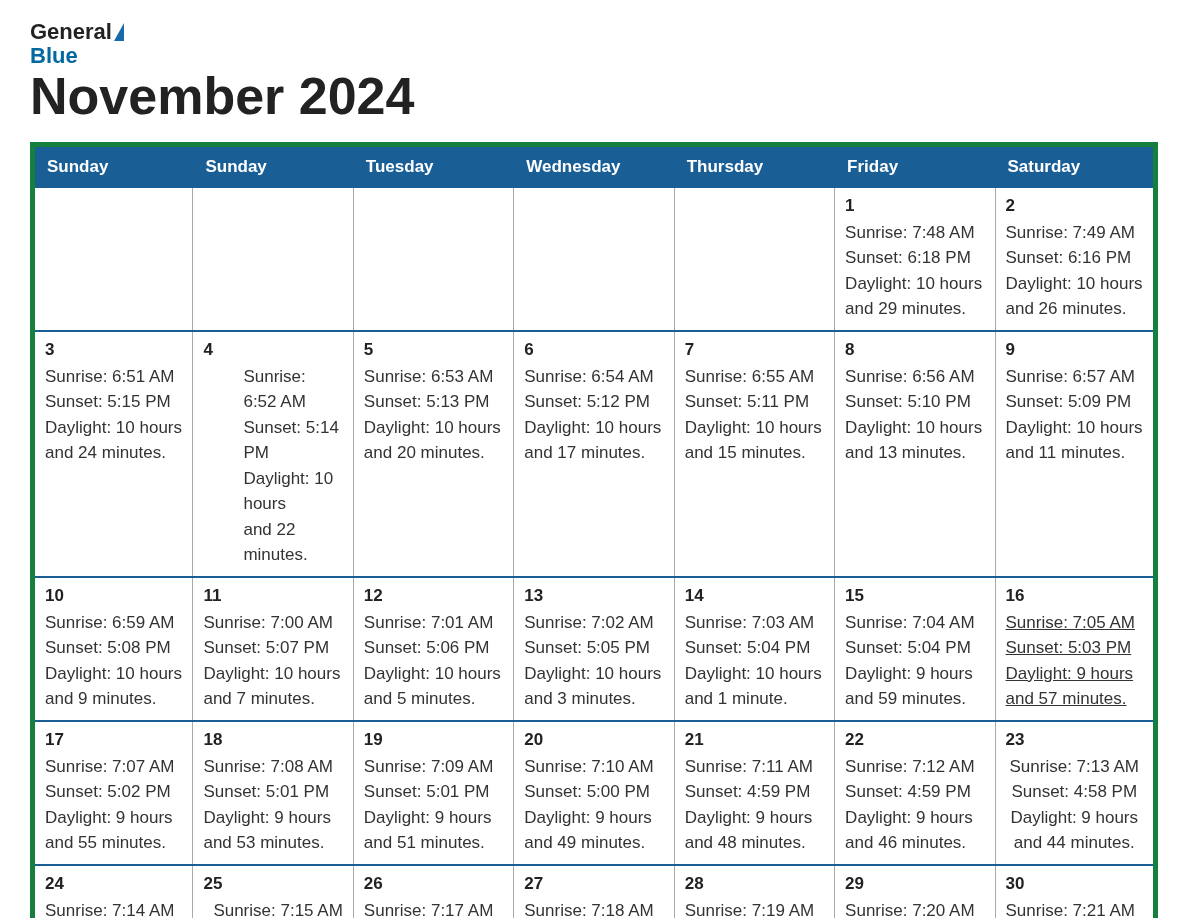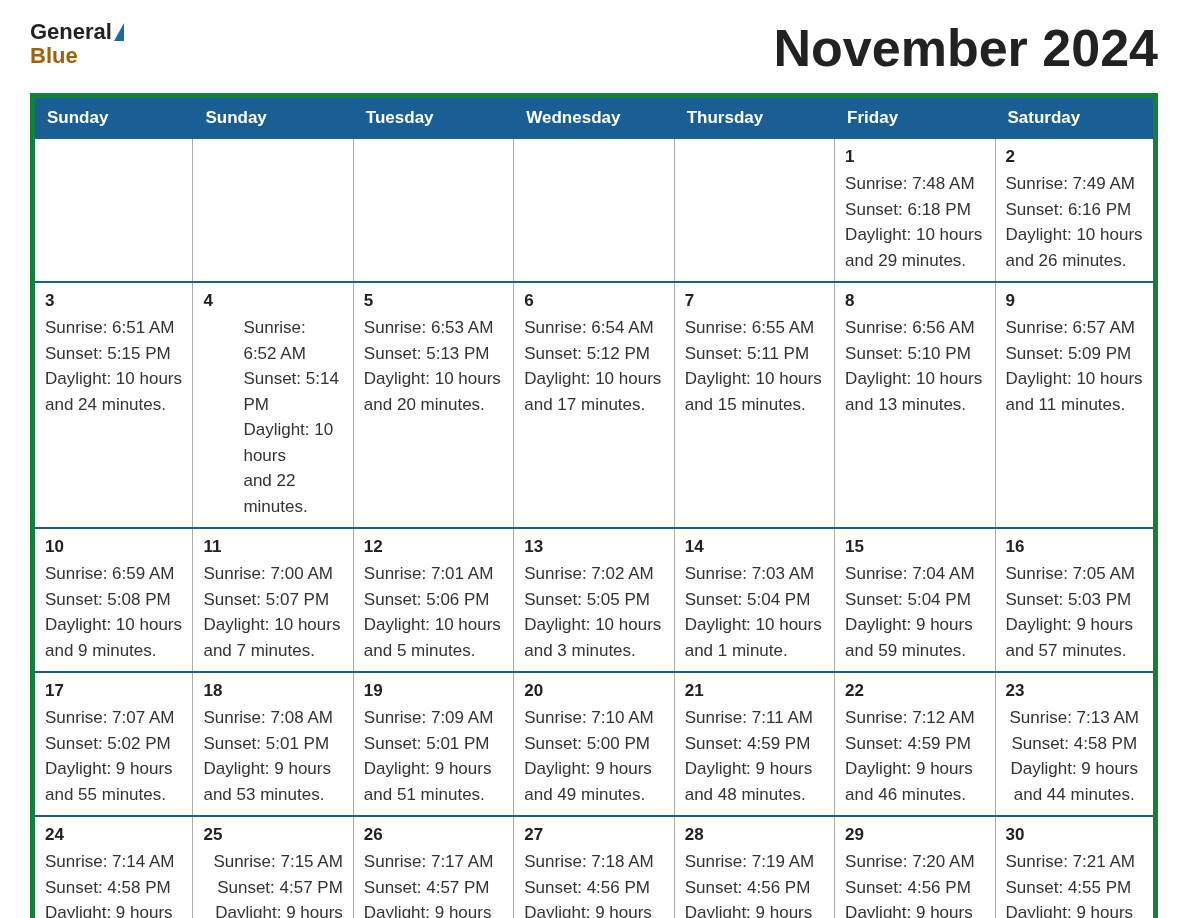--- a/index.html
+++ b/index.html
@@ -8,36 +8,37 @@
       background: #fff;
       width: 1188px;
       min-height: 918px;
       padding: 20px 30px;
     }
     .header-area {
       display: flex;
       justify-content: space-between;
       align-items: flex-start;
       margin-bottom: 16px;
+      flex-direction: column;
     }
     .logo {
       display: flex;
       flex-direction: column;
       align-items: flex-start;
     }
     .logo-general {
       font-size: 22px;
       font-weight: bold;
       color: #222;
       line-height: 1.1;
     }
     .logo-blue {
       font-size: 22px;
       font-weight: bold;
-      color: #a16207;
+      color: #0369a1;
       line-height: 1.1;
     }
     .logo-triangle {
       display: inline-block;
       width: 0;
       height: 0;
       border-left: 10px solid transparent;
       border-bottom: 18px solid #1a6aaa;
       margin-left: 2px;
       vertical-align: middle;
@@ -236,21 +237,21 @@
         </td>
         <td>
           <div class="day-number">15</div>
           <div class="day-info" style="white-space: pre-line;">Sunrise: 7:04 AM
 Sunset: 5:04 PM
 Daylight: 9 hours
 and 59 minutes.</div>
         </td>
         <td>
           <div class="day-number">16</div>
-          <div class="day-info" style="white-space: pre-line;">Sunrise: 7:05 AM
+          <div class="day-info" style="white-space: pre-line; text-decoration: underline;">Sunrise: 7:05 AM
 Sunset: 5:03 PM
 Daylight: 9 hours
 and 57 minutes.</div>
         </td>
       </tr>
       <tr class="row-divider">
         <td>
           <div class="day-number">17</div>
           <div class="day-info" style="white-space: pre-line;">Sunrise: 7:07 AM
 Sunset: 5:02 PM

